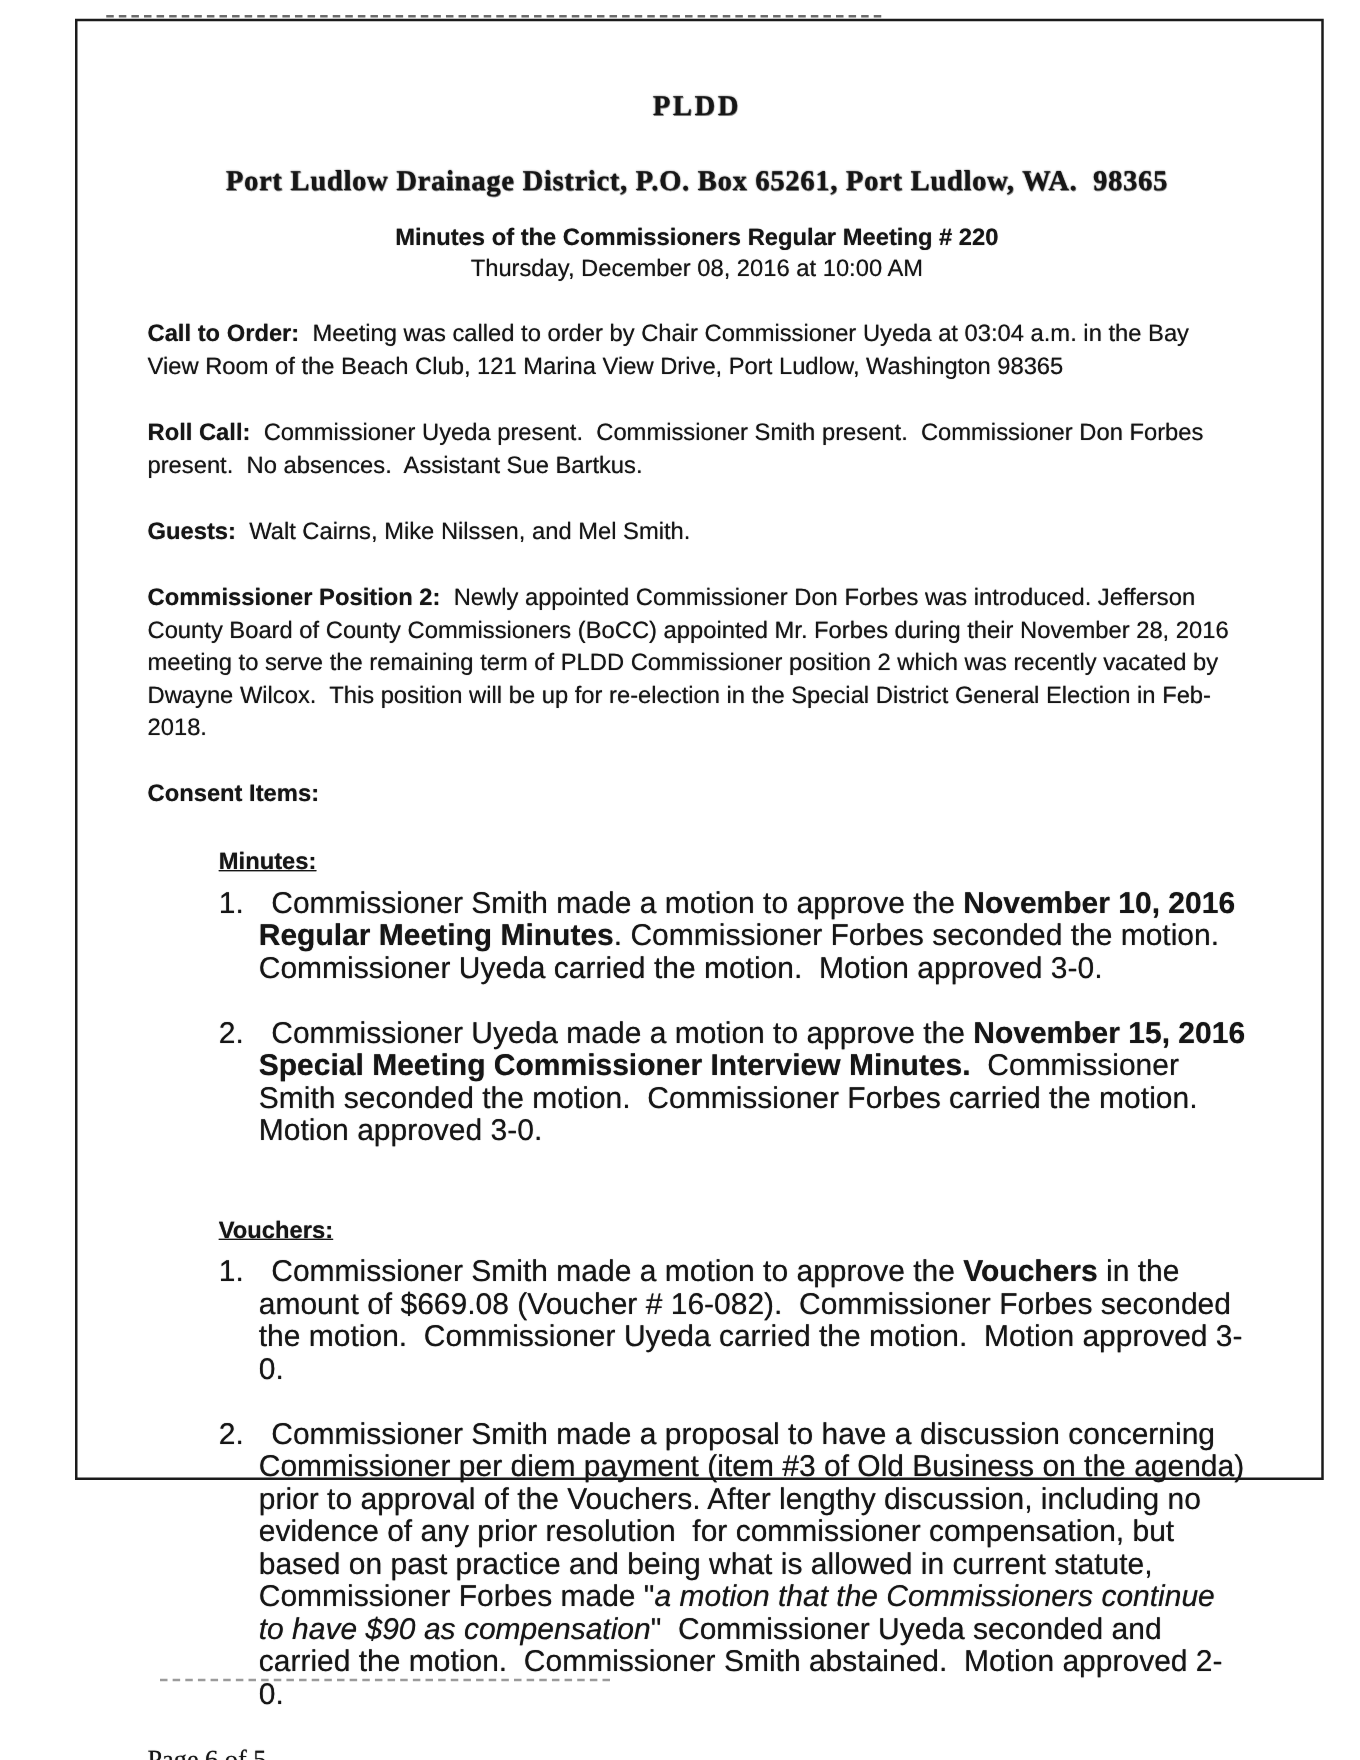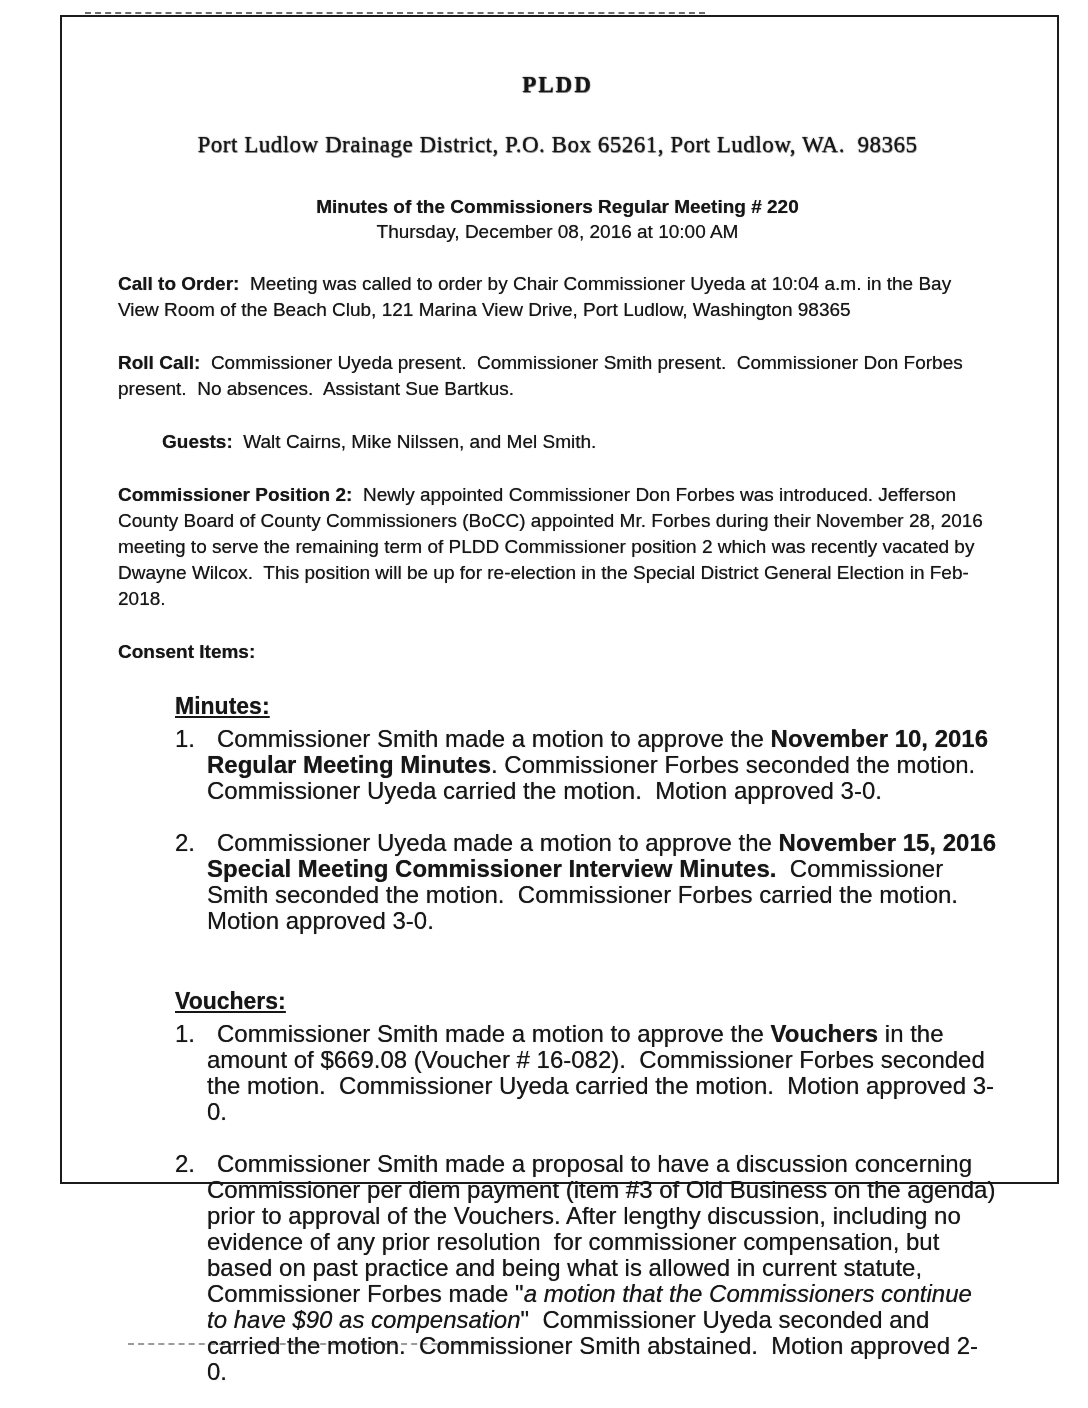--- a/index.html
+++ b/index.html
@@ -42,25 +42,25 @@
   .org-abbr {
     font-family: "Liberation Serif", serif;
     font-weight: bold;
     font-size: 23px;
     letter-spacing: 2px;
     text-shadow: 0 0 1.3px rgba(35,35,35,0.95), 0.5px 0.5px 0 rgba(40,40,40,0.5);
     margin-bottom: 34px;
   }
   .org-line {
     font-family: "Liberation Serif", serif;
-    font-weight: normal;
+    font-weight: bold;
     font-size: 23px;
     letter-spacing: 0.5px;
     text-shadow: 0 0 1.3px rgba(35,35,35,0.95), 0.5px 0.5px 0 rgba(40,40,40,0.5);
-    margin-bottom: 36px;
+    margin-bottom: 20px;
     white-space: pre-wrap;
   }
   .meeting-title {
     font-size: 19px;
     font-weight: bold;
     line-height: 25px;
   }
   .meeting-datetime {
     font-size: 19px;
     line-height: 25px;
@@ -69,21 +69,21 @@
   .para {
     font-size: 19px;
     line-height: 26px;
     margin-top: 27px;
     white-space: pre-wrap;
   }
   .subsection {
     margin-left: 57px;
   }
   .sub-heading {
-    font-size: 23px;
+    font-size: 19px;
     font-weight: bold;
     text-decoration: underline;
     margin-top: 28px;
     margin-bottom: 7px;
     line-height: 26px;
   }
   .list-item {
     font-size: 24px;
     line-height: 26px;
     white-space: pre-wrap;
@@ -116,25 +116,25 @@
 
 <div class="frame">
 
   <header>
     <div class="org-abbr">PLDD</div>
     <div class="org-line">Port Ludlow Drainage District, P.O. Box 65261, Port Ludlow, WA.  98365</div>
     <div class="meeting-title">Minutes of the Commissioners Regular Meeting # 220</div>
     <div class="meeting-datetime">Thursday, December 08, 2016 at 10:00 AM</div>
   </header>
 
-  <div class="para"><span style="font-weight: bold;">Call to Order:</span><span>  Meeting was called to order by Chair Commissioner Uyeda at 10:04 a.m. in the Bay View Room of the Beach Club, 121 Marina View Drive, Port Ludlow, Washington 98365</span></div>
+  <div class="para"><span style="font-weight: bold;">Call to Order:</span><span>  Meeting was called to order by Chair Commissioner Uyeda at 03:04 a.m. in the Bay View Room of the Beach Club, 121 Marina View Drive, Port Ludlow, Washington 98365</span></div>
 
   <div class="para"><span style="font-weight: bold;">Roll Call:</span><span>  Commissioner Uyeda present.  Commissioner Smith present.  Commissioner Don Forbes present.  No absences.  Assistant Sue Bartkus.</span></div>
 
-  <div class="para"><span style="font-weight: bold; margin-left: 44px;">Guests:</span><span>  Walt Cairns, Mike Nilssen, and Mel Smith.</span></div>
+  <div class="para"><span style="font-weight: bold;">Guests:</span><span>  Walt Cairns, Mike Nilssen, and Mel Smith.</span></div>
 
   <div class="para"><span style="font-weight: bold;">Commissioner Position 2:</span><span>  Newly appointed Commissioner Don Forbes was introduced. Jefferson County Board of County Commissioners (BoCC) appointed Mr. Forbes during their November 28, 2016 meeting to serve the remaining term of PLDD Commissioner position 2 which was recently vacated by Dwayne Wilcox.  This position will be up for re-election in the Special District General Election in Feb-2018.</span></div>
 
   <div class="para"><span style="font-weight: bold;">Consent Items:</span></div>
 
   <div class="subsection">
     <div class="sub-heading">Minutes:</div>
     <div class="list-item"><span class="num">1.</span><span><span>Commissioner Smith made a motion to approve the </span><span style="font-weight: bold;">November 10, 2016 Regular Meeting Minutes</span><span>. Commissioner Forbes seconded the motion.  Commissioner Uyeda carried the motion.  Motion approved 3-0.</span></span></div>
     <div class="list-item"><span class="num">2.</span><span><span>Commissioner Uyeda made a motion to approve the </span><span style="font-weight: bold;">November 15, 2016 Special Meeting Commissioner Interview Minutes.</span><span>  Commissioner Smith seconded the motion.  Commissioner Forbes carried the motion.  Motion approved 3-0.</span></span></div>
   </div>

